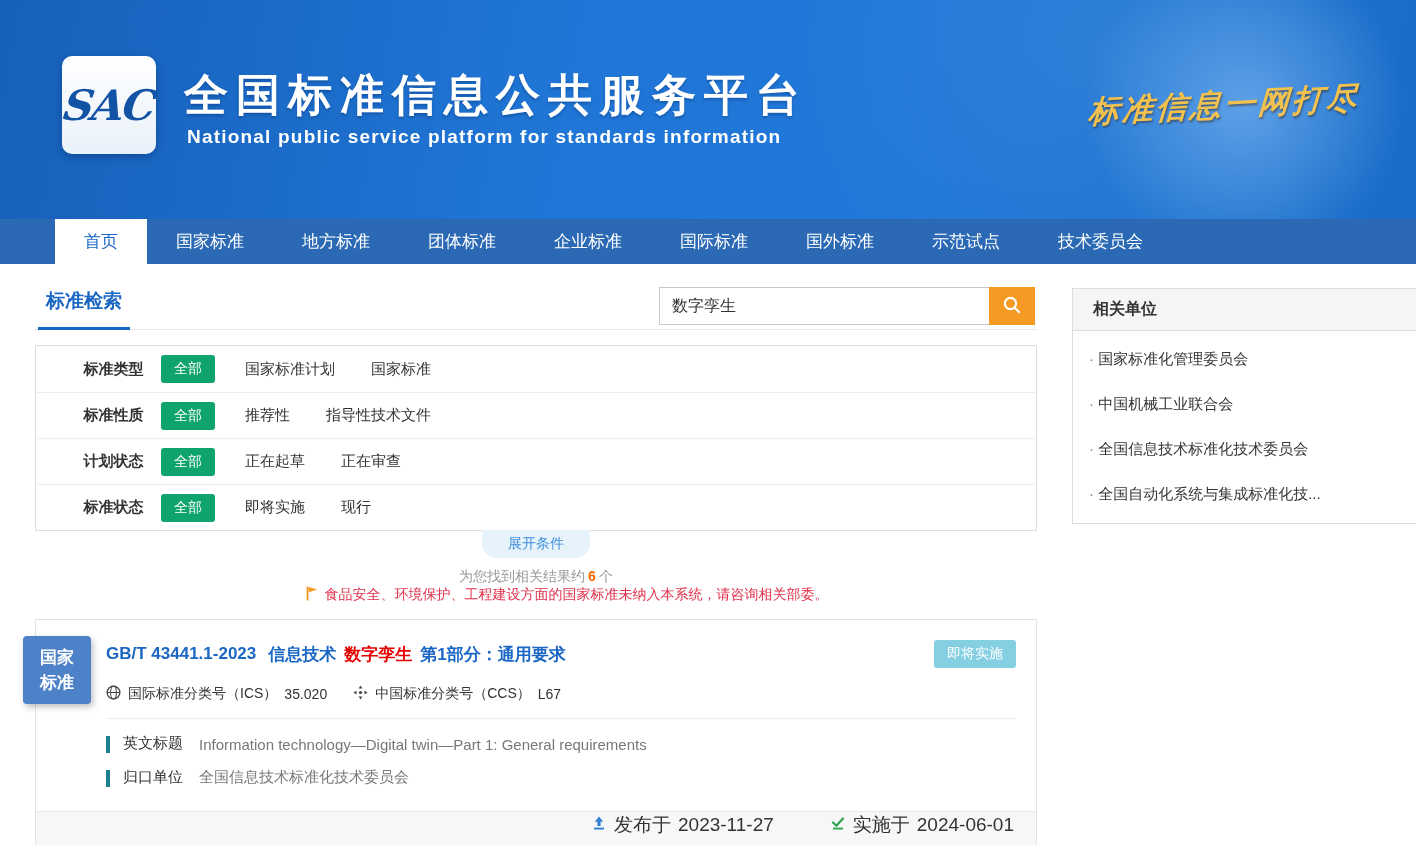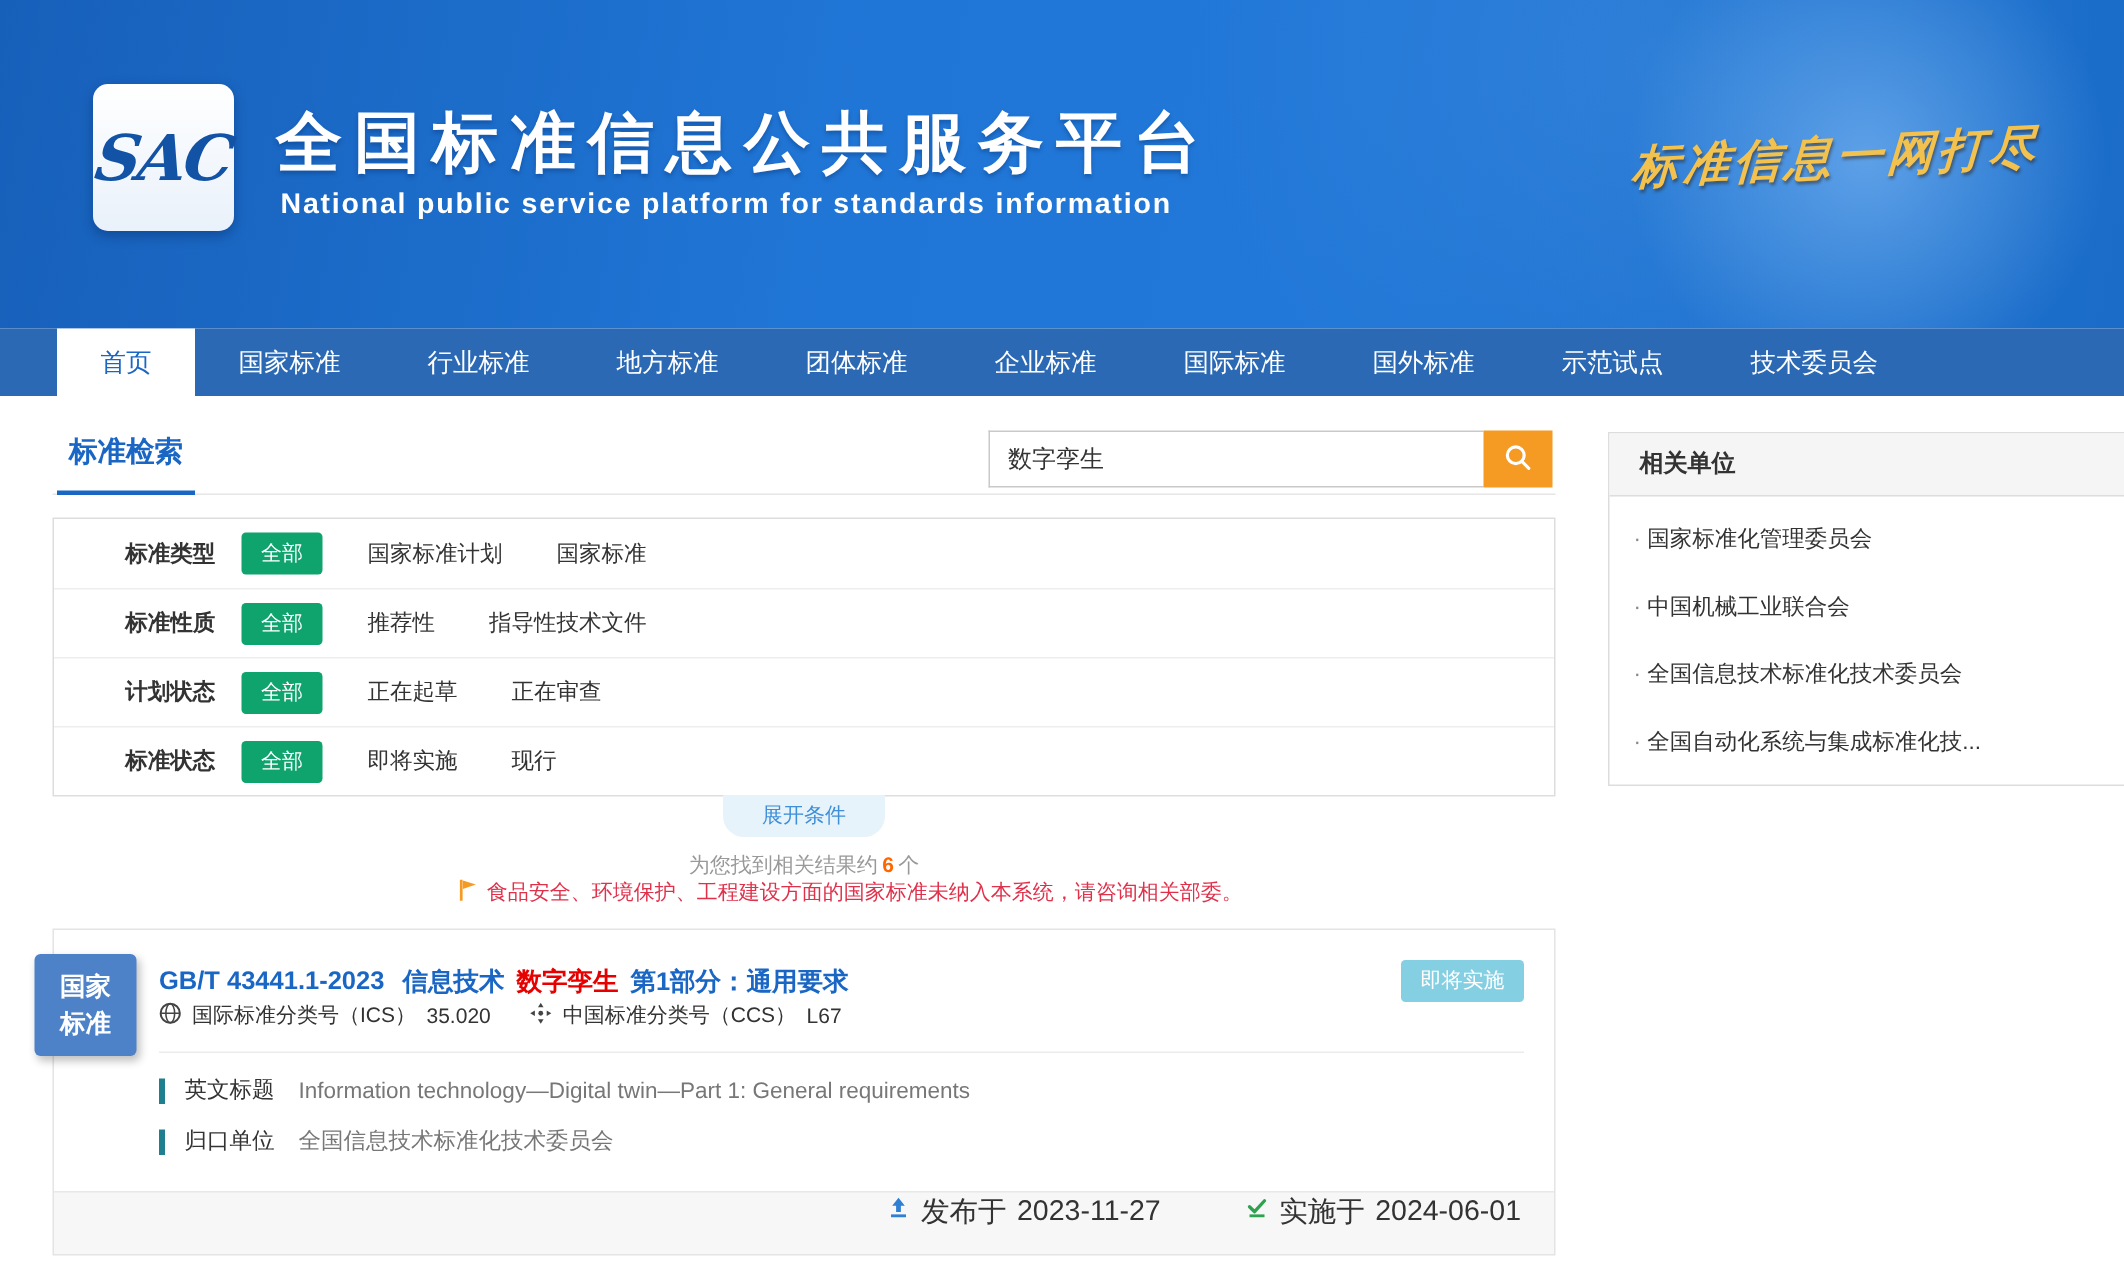--- a/index.html
+++ b/index.html
@@ -23,21 +23,21 @@
                letter-spacing:8px; text-shadow:0 2px 3px rgba(0,40,100,.35); white-space:nowrap; }
   .site-subtitle{ position:absolute; left:187px; top:126px; color:#fff; font-size:19px; font-weight:bold;
                   letter-spacing:1.2px; white-space:nowrap; }
   .slogan{ position:absolute; left:1088px; top:84px; color:#f2c14e; font-size:31px; font-weight:bold;
            font-style:italic; font-family:"DejaVu Serif","Liberation Serif",serif;
            transform:rotate(-3deg) skewX(-6deg); letter-spacing:3px; white-space:nowrap;
            text-shadow:1px 2px 2px rgba(50,25,0,.45); }
 
   
   .nav{ position:absolute; top:219px; left:0; width:1416px; height:45px; background:#2b69b5;
-        display:flex; padding-left:38px; }
+        display:flex; padding-left:55px; }
   .nav-item{ color:#fff; font-size:17px; line-height:45px; padding:0 29px; text-decoration:none;
              cursor:pointer; white-space:nowrap; }
   .nav-item.active{ background:#fff; color:#1a66c4; }
 
   
   .main{ position:absolute; left:35px; top:283px; width:1002px; }
   .search-row{ position:relative; height:47px; border-bottom:1px solid #e6e6e6; }
   .section-title{ position:absolute; left:3px; top:5px; font-size:19px; font-weight:bold; color:#1a66c4;
                   padding:0 8px 13px 8px; border-bottom:3px solid #1a66c4; }
   .searchbox{ position:absolute; right:2px; top:4px; height:38px; display:flex; }
@@ -71,21 +71,21 @@
           color:#fff; font-weight:bold; font-size:17px; line-height:1.5; border-radius:4px;
           display:flex; align-items:center; justify-content:center; text-align:center;
           padding:0 12px; box-shadow:2px 3px 6px rgba(0,0,0,.25); }
   .card-body{ padding:20px 20px 8px 70px; }
   .title-row{ display:flex; align-items:center; font-size:17px; font-weight:bold; }
   .code{ color:#1a66c4; margin-right:12px; cursor:pointer; text-decoration:none; }
   .tpart{ color:#1a66c4; margin-right:8px; cursor:pointer; text-decoration:none; }
   .thl{ color:#e60000; margin-right:8px; cursor:pointer; text-decoration:none; }
   .status{ margin-left:auto; background:#85cfe3; color:#fff; font-size:14px; font-weight:normal;
            padding:5px 13px; border-radius:3px; }
-  .meta-row{ margin-top:0; display:flex; align-items:flex-end; font-size:14px; color:#333; }
+  .meta-row{ margin-top:17px; display:flex; align-items:flex-end; font-size:14px; color:#333; }
   .meta-item{ display:flex; align-items:center; gap:7px; }
   .meta-item + .meta-item{ margin-left:26px; }
   .divider{ margin-top:15px; border-bottom:1px solid #ececec; }
   .info-row{ margin-top:15px; display:flex; align-items:flex-end; font-size:15px; }
   .bar{ width:4px; height:17px; background:#1f7f8f; margin-right:13px; }
   .ilabel{ color:#333; margin-right:16px; }
   .ivalue{ color:#777; }
   .card-footer{ margin-top:16px; background:#f7f7f7; border-top:1px solid #e8e8e8; height:42px;
                 display:flex; align-items:flex-start; justify-content:flex-end; gap:56px;
                 padding-right:22px; font-size:19px; color:#333; }
@@ -110,21 +110,20 @@
       <span class="logo-text">SAC</span>
     </div>
     <div class="site-title">全国标准信息公共服务平台</div>
     <div class="site-subtitle">National public service platform  for standards information</div>
     <div class="slogan">标准信息一网打尽</div>
   </header>
 
   <nav class="nav">
     <a class="nav-item active">首页</a>
     <a class="nav-item">国家标准</a>
-    <a class="nav-item">行业标准</a>
     <a class="nav-item">地方标准</a>
     <a class="nav-item">团体标准</a>
     <a class="nav-item">企业标准</a>
     <a class="nav-item">国际标准</a>
     <a class="nav-item">国外标准</a>
     <a class="nav-item">示范试点</a>
     <a class="nav-item">技术委员会</a>
   </nav>
 
   <div class="main">

